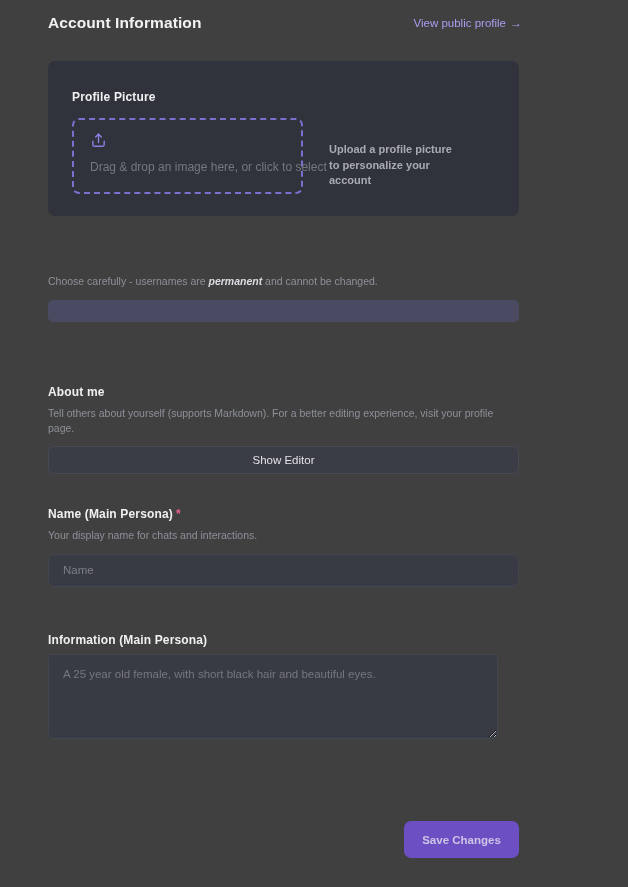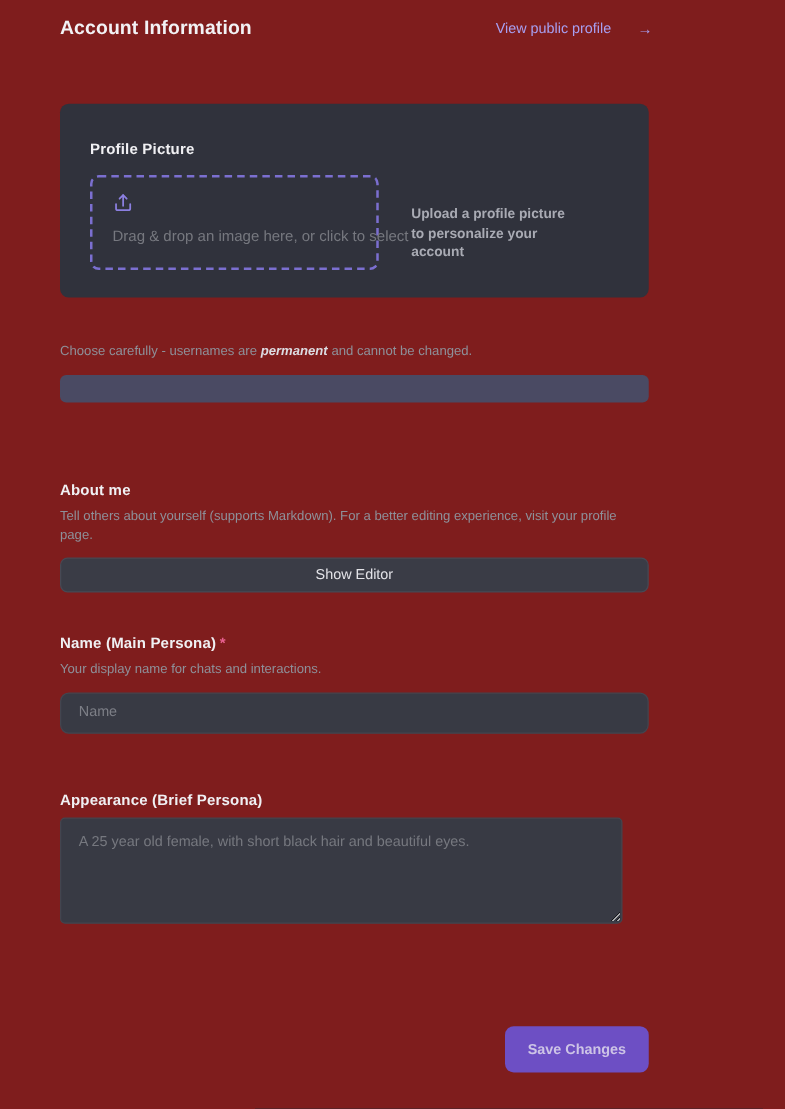--- a/index.html
+++ b/index.html
@@ -13,21 +13,21 @@
     overflow: hidden;
     font-family: "Liberation Sans", sans-serif;
     color: #e7e7ea;
     -webkit-font-smoothing: antialiased;
   }
 
   .page {
     position: relative;
     width: 628px;
     height: 887px;
-    background: #7f1d1d;
+    background: #404040;
   }
 
   
   .header {
     position: absolute;
     left: 48px;
     top: 14px;
     width: 474px;
     display: flex;
     align-items: center;
@@ -38,30 +38,30 @@
     font-weight: bold;
     letter-spacing: .1px;
     color: #f2f2f5;
   }
   .public-link {
     font-size: 11.5px;
     color: #a79ff0;
     text-decoration: none;
     display: flex;
     align-items: center;
-    gap: 21px;
+    gap: 4px;
     cursor: pointer;
   }
   .public-link .arrow { font-size: 12px; line-height: 1; }
 
   
   .card {
     position: absolute;
     left: 48px;
-    top: 83px;
+    top: 61px;
     width: 471px;
     height: 155px;
     background: #30323c;
     border-radius: 7px;
     box-sizing: border-box;
     padding: 29px 24px 0 24px;
   }
   .card-title {
     font-size: 12px;
     font-weight: bold;
@@ -246,21 +246,21 @@
 
   <div class="field" style="top:507px;">
     <div class="field-label">
       <span>Name (Main Persona)</span><span class="req">*</span>
     </div>
     <div class="field-help">Your display name for chats and interactions.</div>
     <input class="text-input" type="text" placeholder="Name" style="">
   </div>
 
   <div class="field" style="top:633px;">
-    <div class="field-label">Appearance (Brief Persona)</div>
+    <div class="field-label">Information (Main Persona)</div>
     <textarea class="text-area" placeholder="A 25 year old female, with short black hair and beautiful eyes." style=""></textarea>
   </div>
 
   <div class="save-row">
     <button class="save-button">Save Changes</button>
   </div>
 
 </div>
 
 </body></html>

